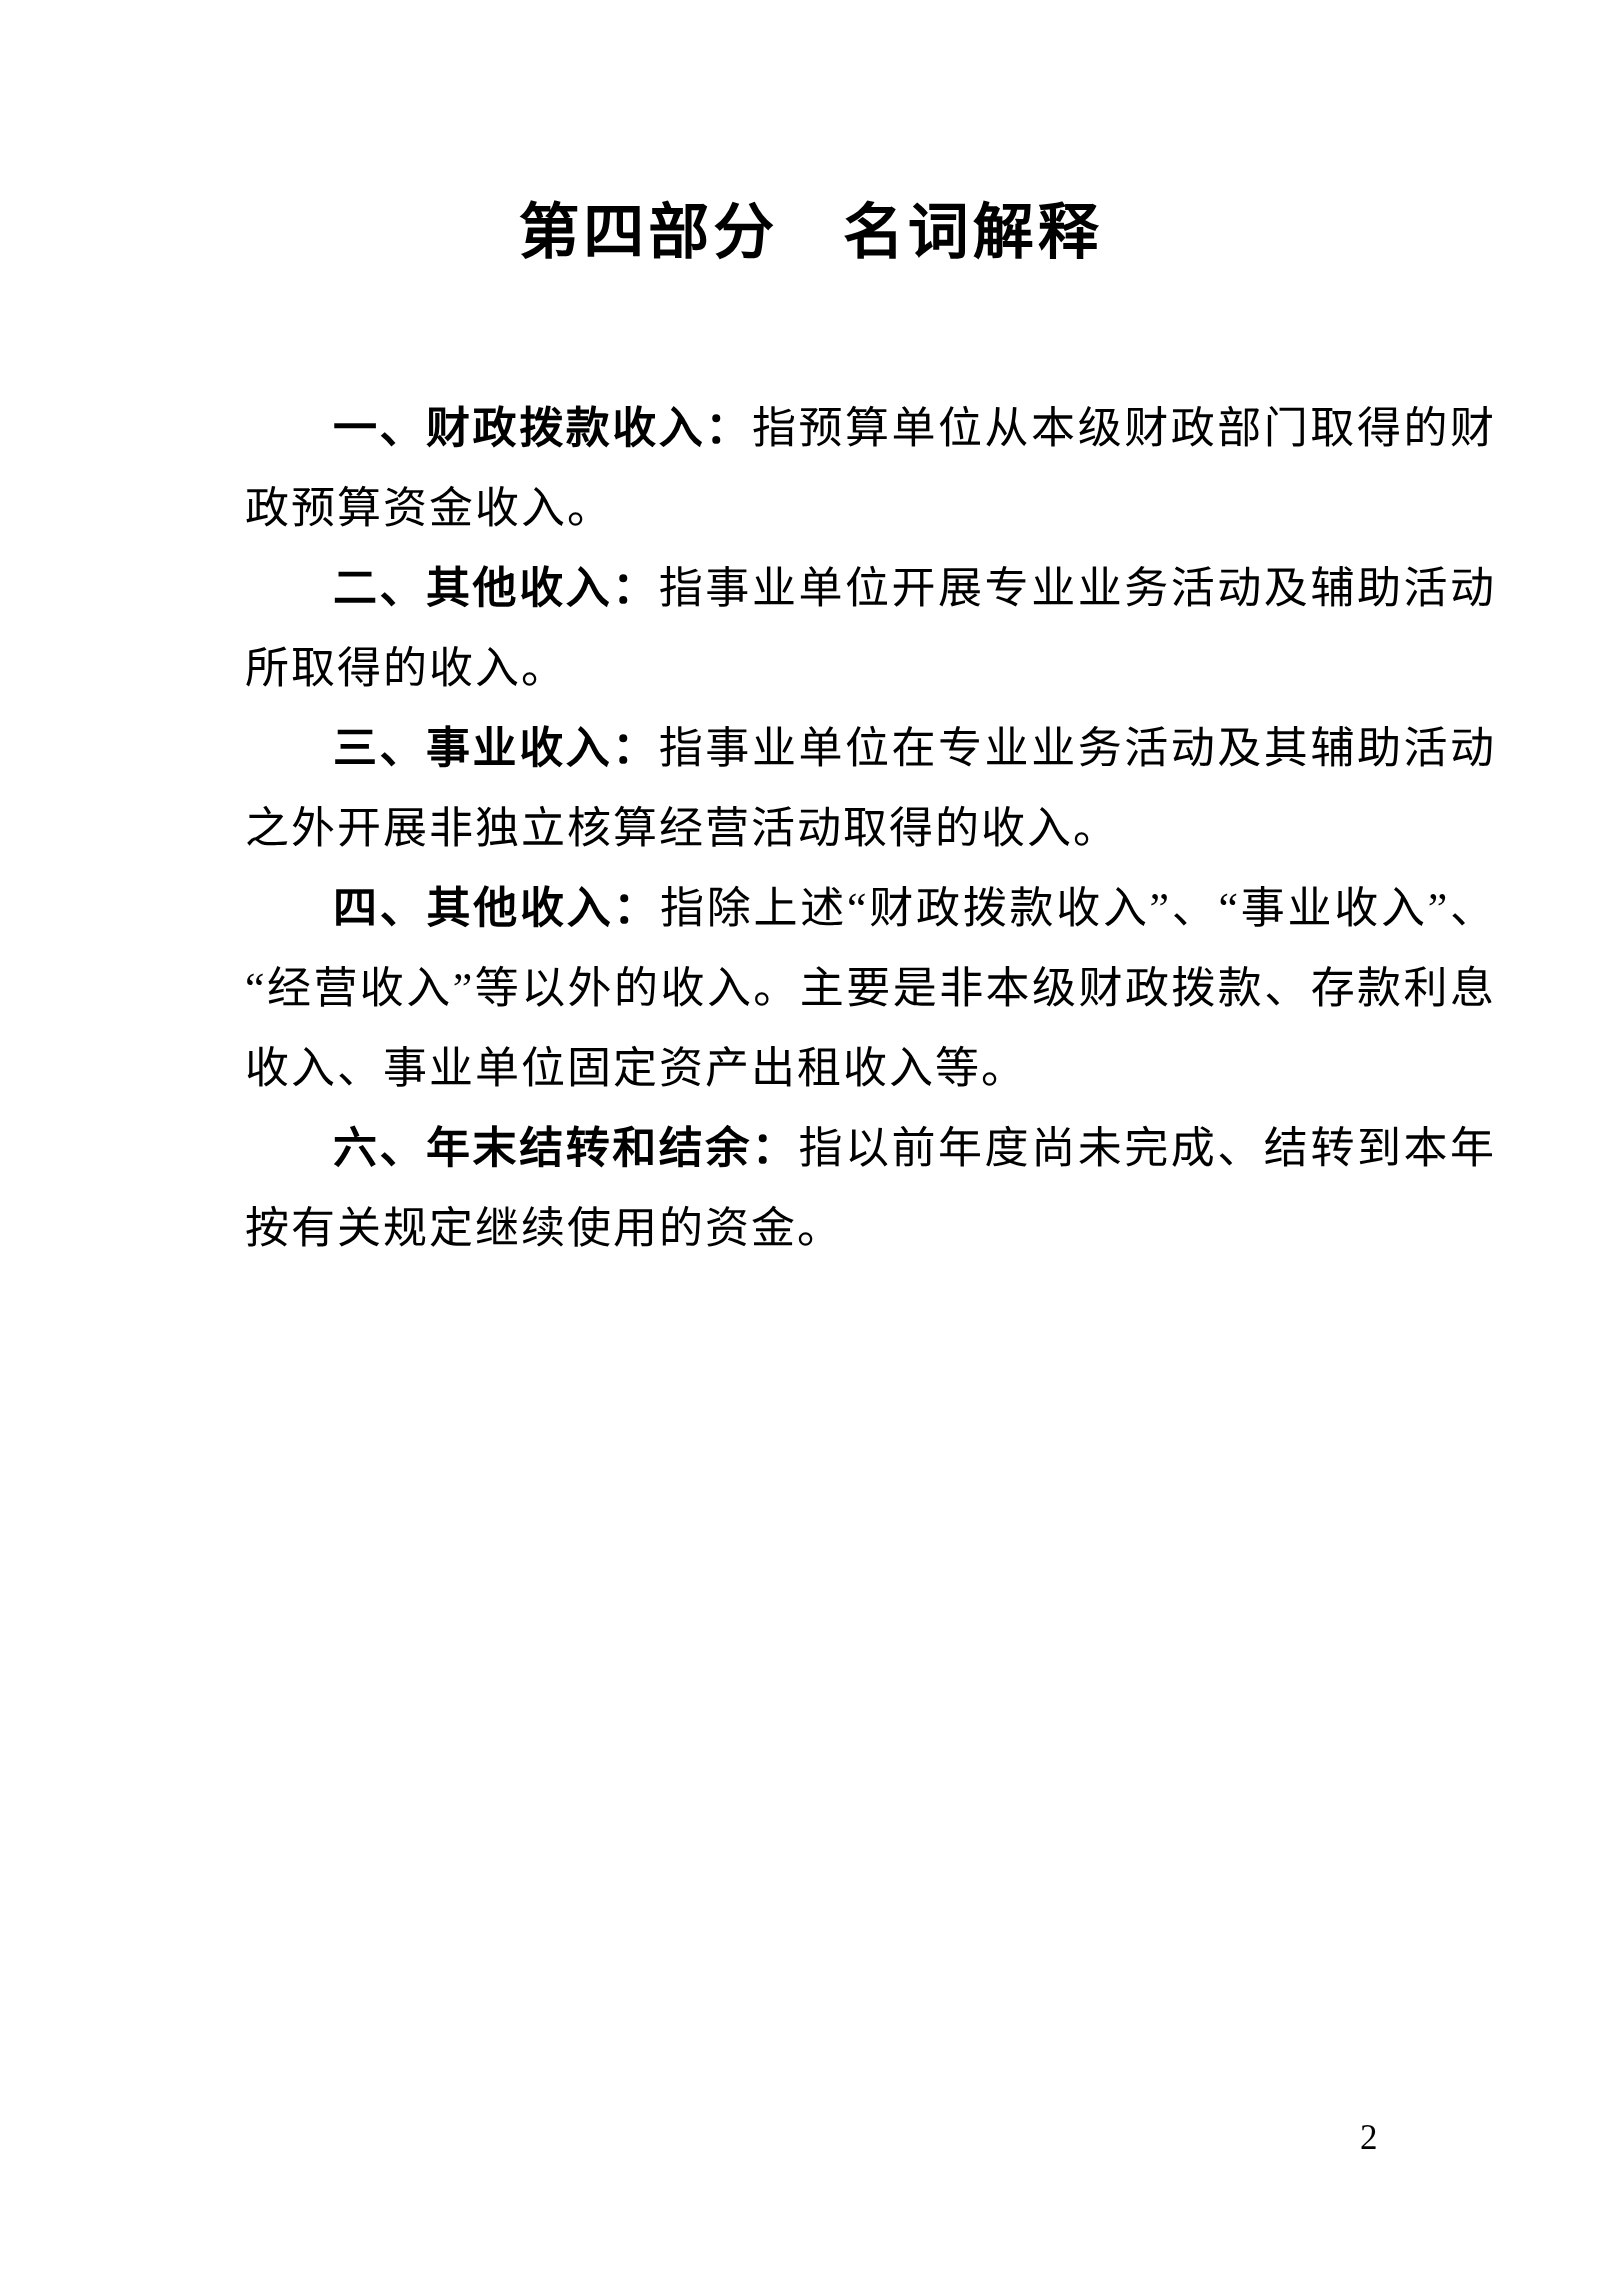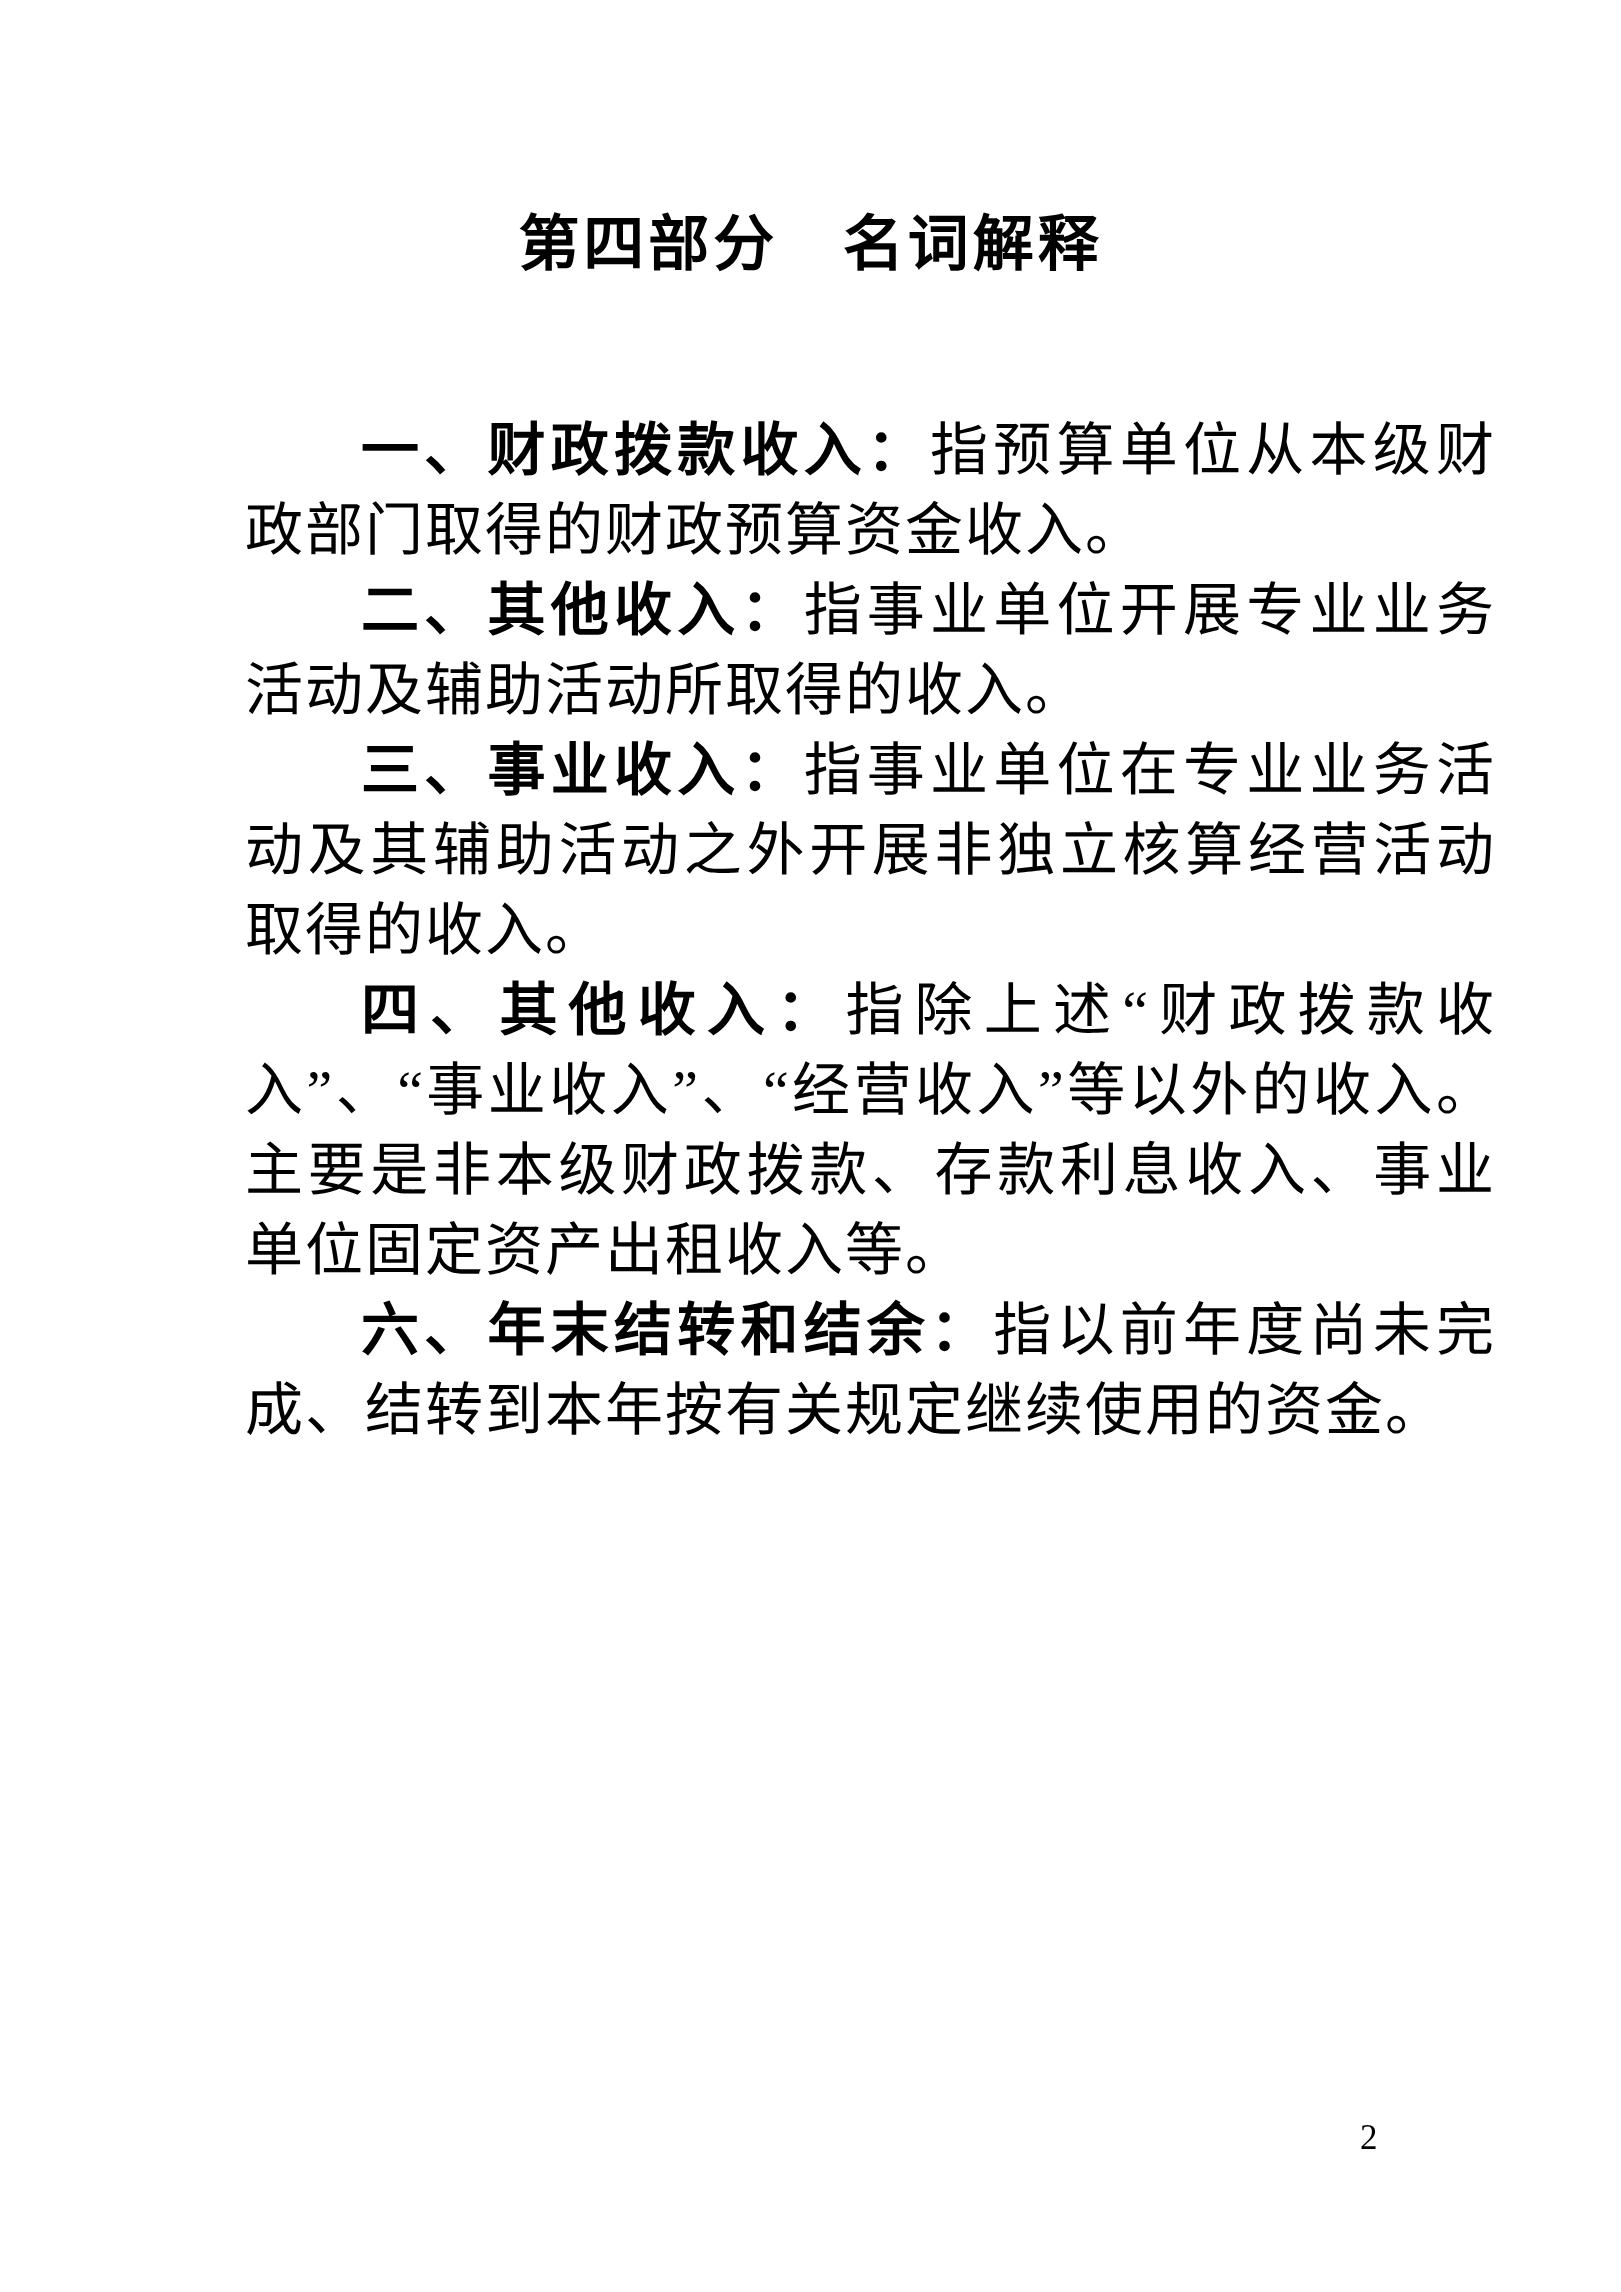--- a/index.html
+++ b/index.html
@@ -10,35 +10,35 @@
   .page {
     position: relative;
     width: 1621px;
     height: 2293px;
     background: #ffffff;
     color: #000000;
     font-family: "Liberation Serif", "DejaVu Serif", serif;
     overflow: hidden;
   }
   .doc-title {
-    margin: 12px;
+    margin: 0;
     padding-top: 196px;
     text-align: center;
     font-size: 61px;
     line-height: 74px;
     font-weight: bold;
     letter-spacing: 3.9px;
     white-space: pre;
   }
   .content {
     position: absolute;
-    top: 411px;
+    top: 389px;
     left: 245px;
     width: 1251px;
-    font-size: 58px;
+    font-size: 44px;
     line-height: 80px;
     text-align: justify;
     text-justify: inter-character;
     letter-spacing: 2px;
     word-break: normal;
     overflow: hidden;
     max-height: 1725px;
   }
   .term-item {
     margin: 0;

